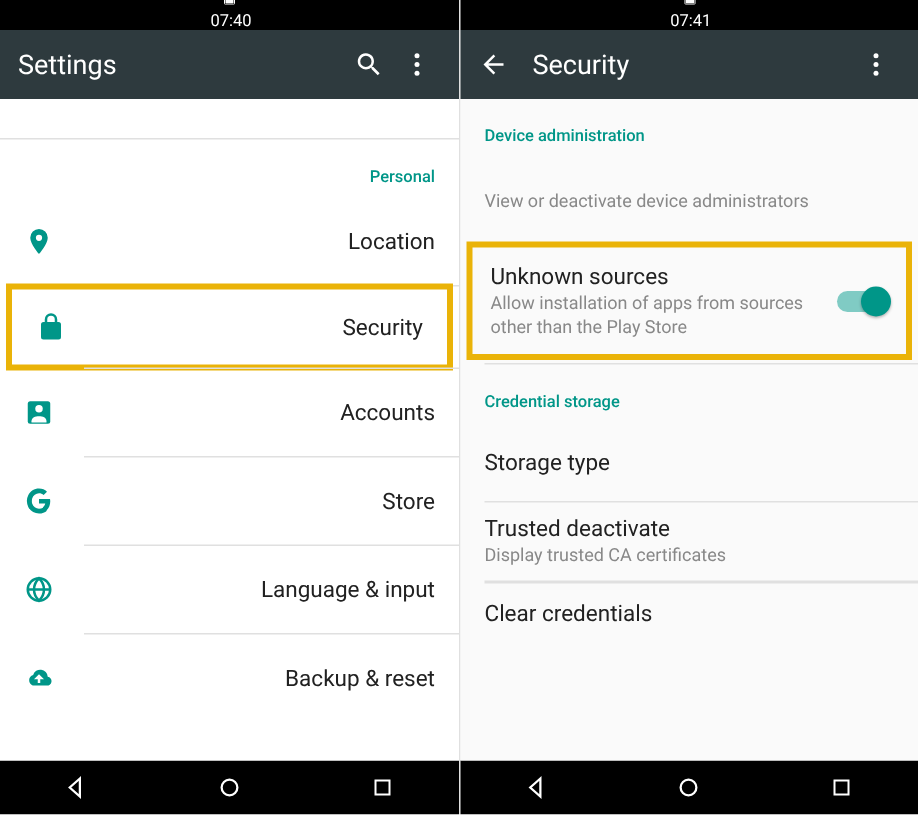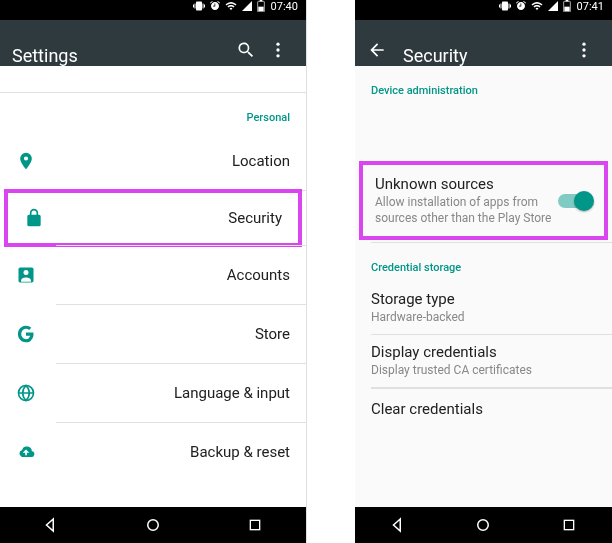--- a/index.html
+++ b/index.html
@@ -1,26 +1,26 @@
 <!DOCTYPE html>
 <html><head>
 <meta charset="utf-8">
 <style>
   * { box-sizing: border-box; margin: 0; padding: 0; }
   html, body { width: 612px; height: 543px; font-family: Roboto, Arial, sans-serif; background: #fff; }
   .root { display: flex; width: 612px; height: 543px; }
   .phone { width: 306px; height: 543px; display: flex; flex-direction: column; background: #fff; position: relative; }
-  .phone:last-child { border-left: 1px solid #e0e0e0; padding-left: 48px; }
-
-  
-  .statusbar { height: 20px; background: #000; color: #fff; display: flex; justify-content: flex-end; font-size: 11px; padding: 0 8px; gap: 4px; }
+  .phone:last-child { border-left: 1px solid #e0e0e0; }
+
+  
+  .statusbar { height: 20px; background: #000; color: #fff; display: flex; align-items: center; justify-content: flex-end; font-size: 11px; padding: 0 8px; gap: 4px; flex-direction: column; }
   .statusbar .time { margin-left: 2px; }
 
   
-  .appbar { height: 46px; background: #2e3a3e; color: #fff; display: flex; align-items: flex-end; padding: 0 12px; }
+  .appbar { height: 46px; background: #2e3a3e; color: #fff; display: flex; align-items: center; padding: 0 12px; }
   .appbar .title { font-size: 18px; font-weight: 400; flex: 1; }
   .appbar .iconbtn { width: 32px; height: 32px; display: flex; align-items: center; justify-content: center; }
 
   
   .content { flex: 1; background: #fff; overflow: hidden; position: relative; text-align: right; }
   .content-gray { flex:1; background:#fafafa; overflow:hidden; position:relative; }
 
   .section-header { color: #009688; font-size: 11px; font-weight: 500; padding: 18px 16px 8px 16px; }
   .right .section-header { padding-left: 16px; }
 
@@ -29,21 +29,21 @@
   .row .textcol { flex: 1; }
   .row .label { font-size: 15px; color: #212121; }
   .row .sub { font-size: 12px; color: #888; margin-top: 2px; line-height: 1.3; }
   .row .trailing { width: 40px; display:flex; align-items:center; justify-content:flex-end; }
 
   .divider { height: 1px; background: #e0e0e0; margin-left: 56px; }
   .divider-right { height:1px; background:#e0e0e0; margin: 0 0 0 16px; }
   .divider-full { height:1px; background:#e0e0e0; }
 
   
-  .highlight { border: 4px solid #d946ef; margin: -2px 4px; }
+  .highlight { border: 4px solid #eab308; margin: -2px 4px; }
 
   
   .switch { width: 34px; height: 14px; background: #80cbc4; border-radius: 7px; position: relative; }
   .switch::after { content:""; position:absolute; right:-2px; top:-3px; width:20px; height:20px; border-radius:50%; background:#009688; box-shadow:0 1px 2px rgba(0,0,0,.3); }
 
   
   .navbar { height: 36px; background:#000; display:flex; align-items:center; justify-content:space-around; }
   .navbtn { width:60px; height:36px; display:flex; align-items:center; justify-content:center; }
 
   svg { display:block; }
@@ -245,47 +245,47 @@
             <circle cx="12" cy="19" r="2"></circle>
           </svg>
       </div>
     </div>
 
     <div class="content-gray">
       <div class="section-header">Device administration</div>
 
       <div class="row" style="padding:8px 16px;">
         <div class="textcol">
+          <div class="sub">View or deactivate device administrators</div>
         </div>
       </div>
 
       <div class="row highlight" style="padding:10px 12px;">
         <div class="textcol">
           <div class="label">Unknown sources</div>
           <div class="sub">Allow installation of apps from sources other than the Play Store</div>
         </div>
         <div class="trailing">
           <div class="switch"></div>
         </div>
       </div>
 
       <div class="divider-right" style="margin-top:4px;"></div>
       <div class="section-header">Credential storage</div>
 
       <div class="row" style="min-height:52px;">
         <div class="textcol">
           <div class="label">Storage type</div>
-          <div class="sub">Hardware-backed</div>
         </div>
       </div>
       <div class="divider-right"></div>
 
       <div class="row" style="min-height:52px;">
         <div class="textcol">
-          <div class="label">Display credentials</div>
+          <div class="label">Trusted deactivate</div>
           <div class="sub">Display trusted CA certificates</div>
         </div>
       </div>
       <div class="divider-right"></div>
 
       <div class="divider-right"></div>
 
       <div class="row" style="min-height:40px;">
         <div class="textcol">
           <div class="label">Clear credentials</div>

